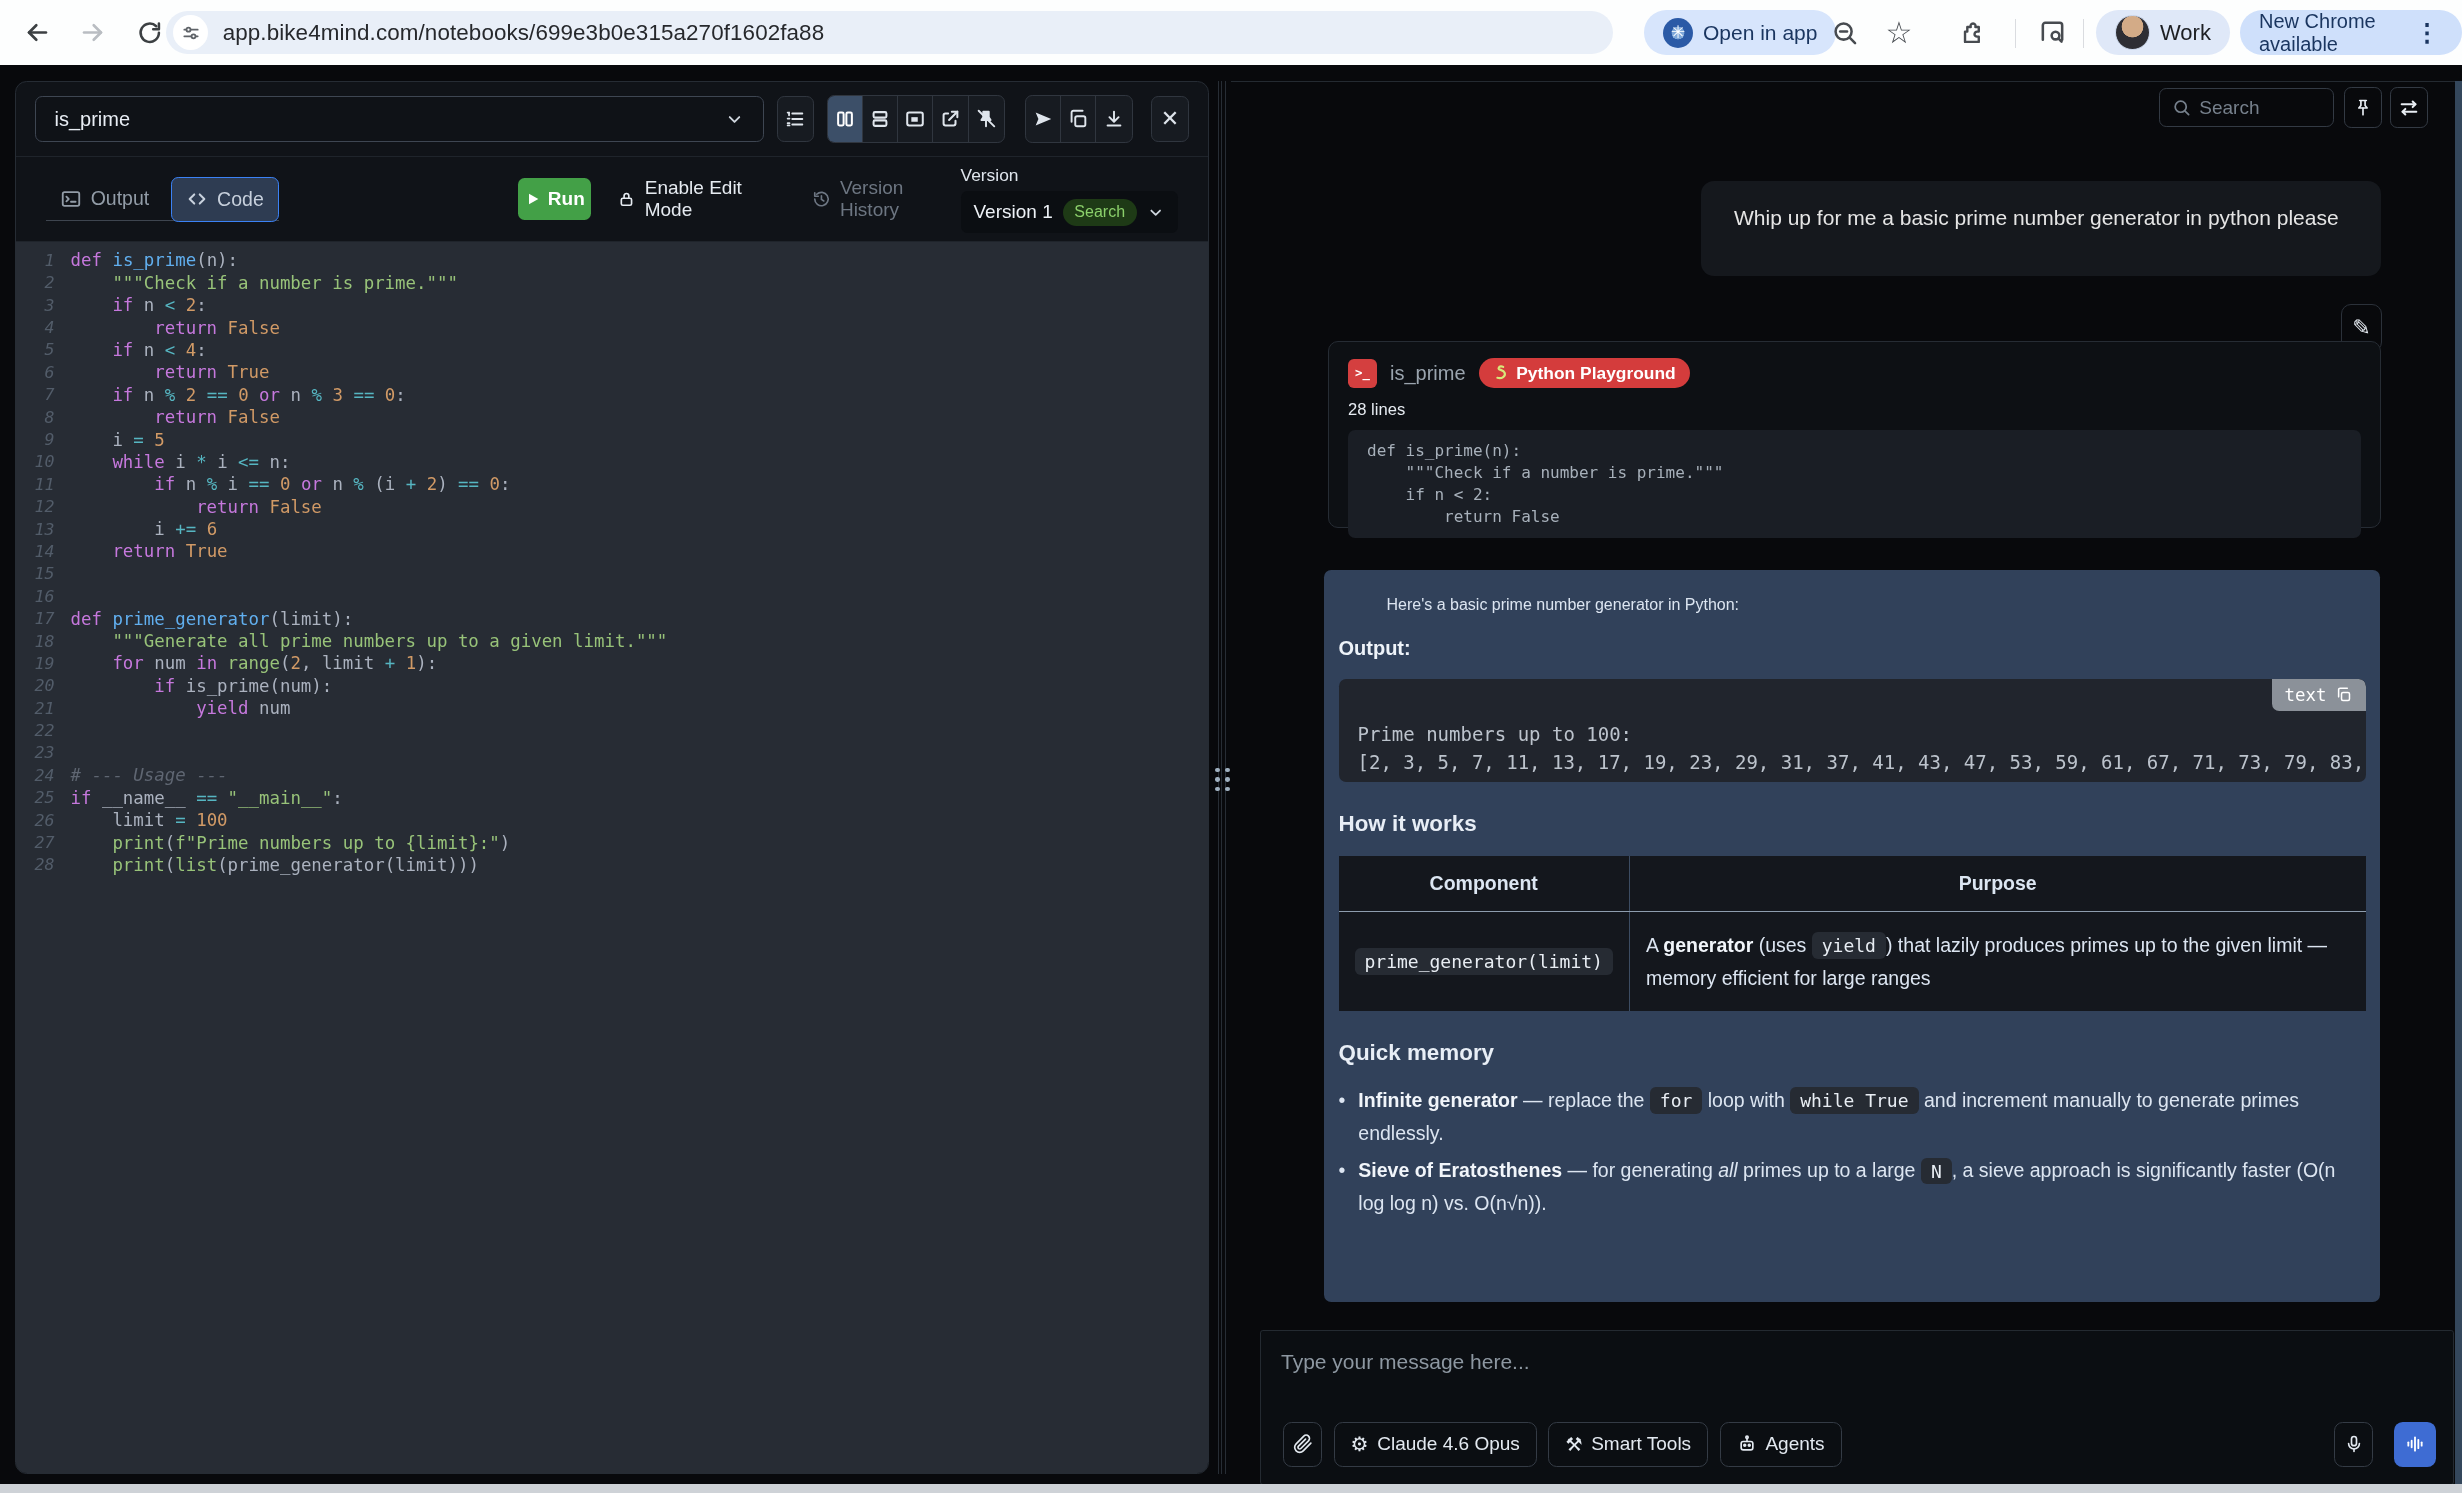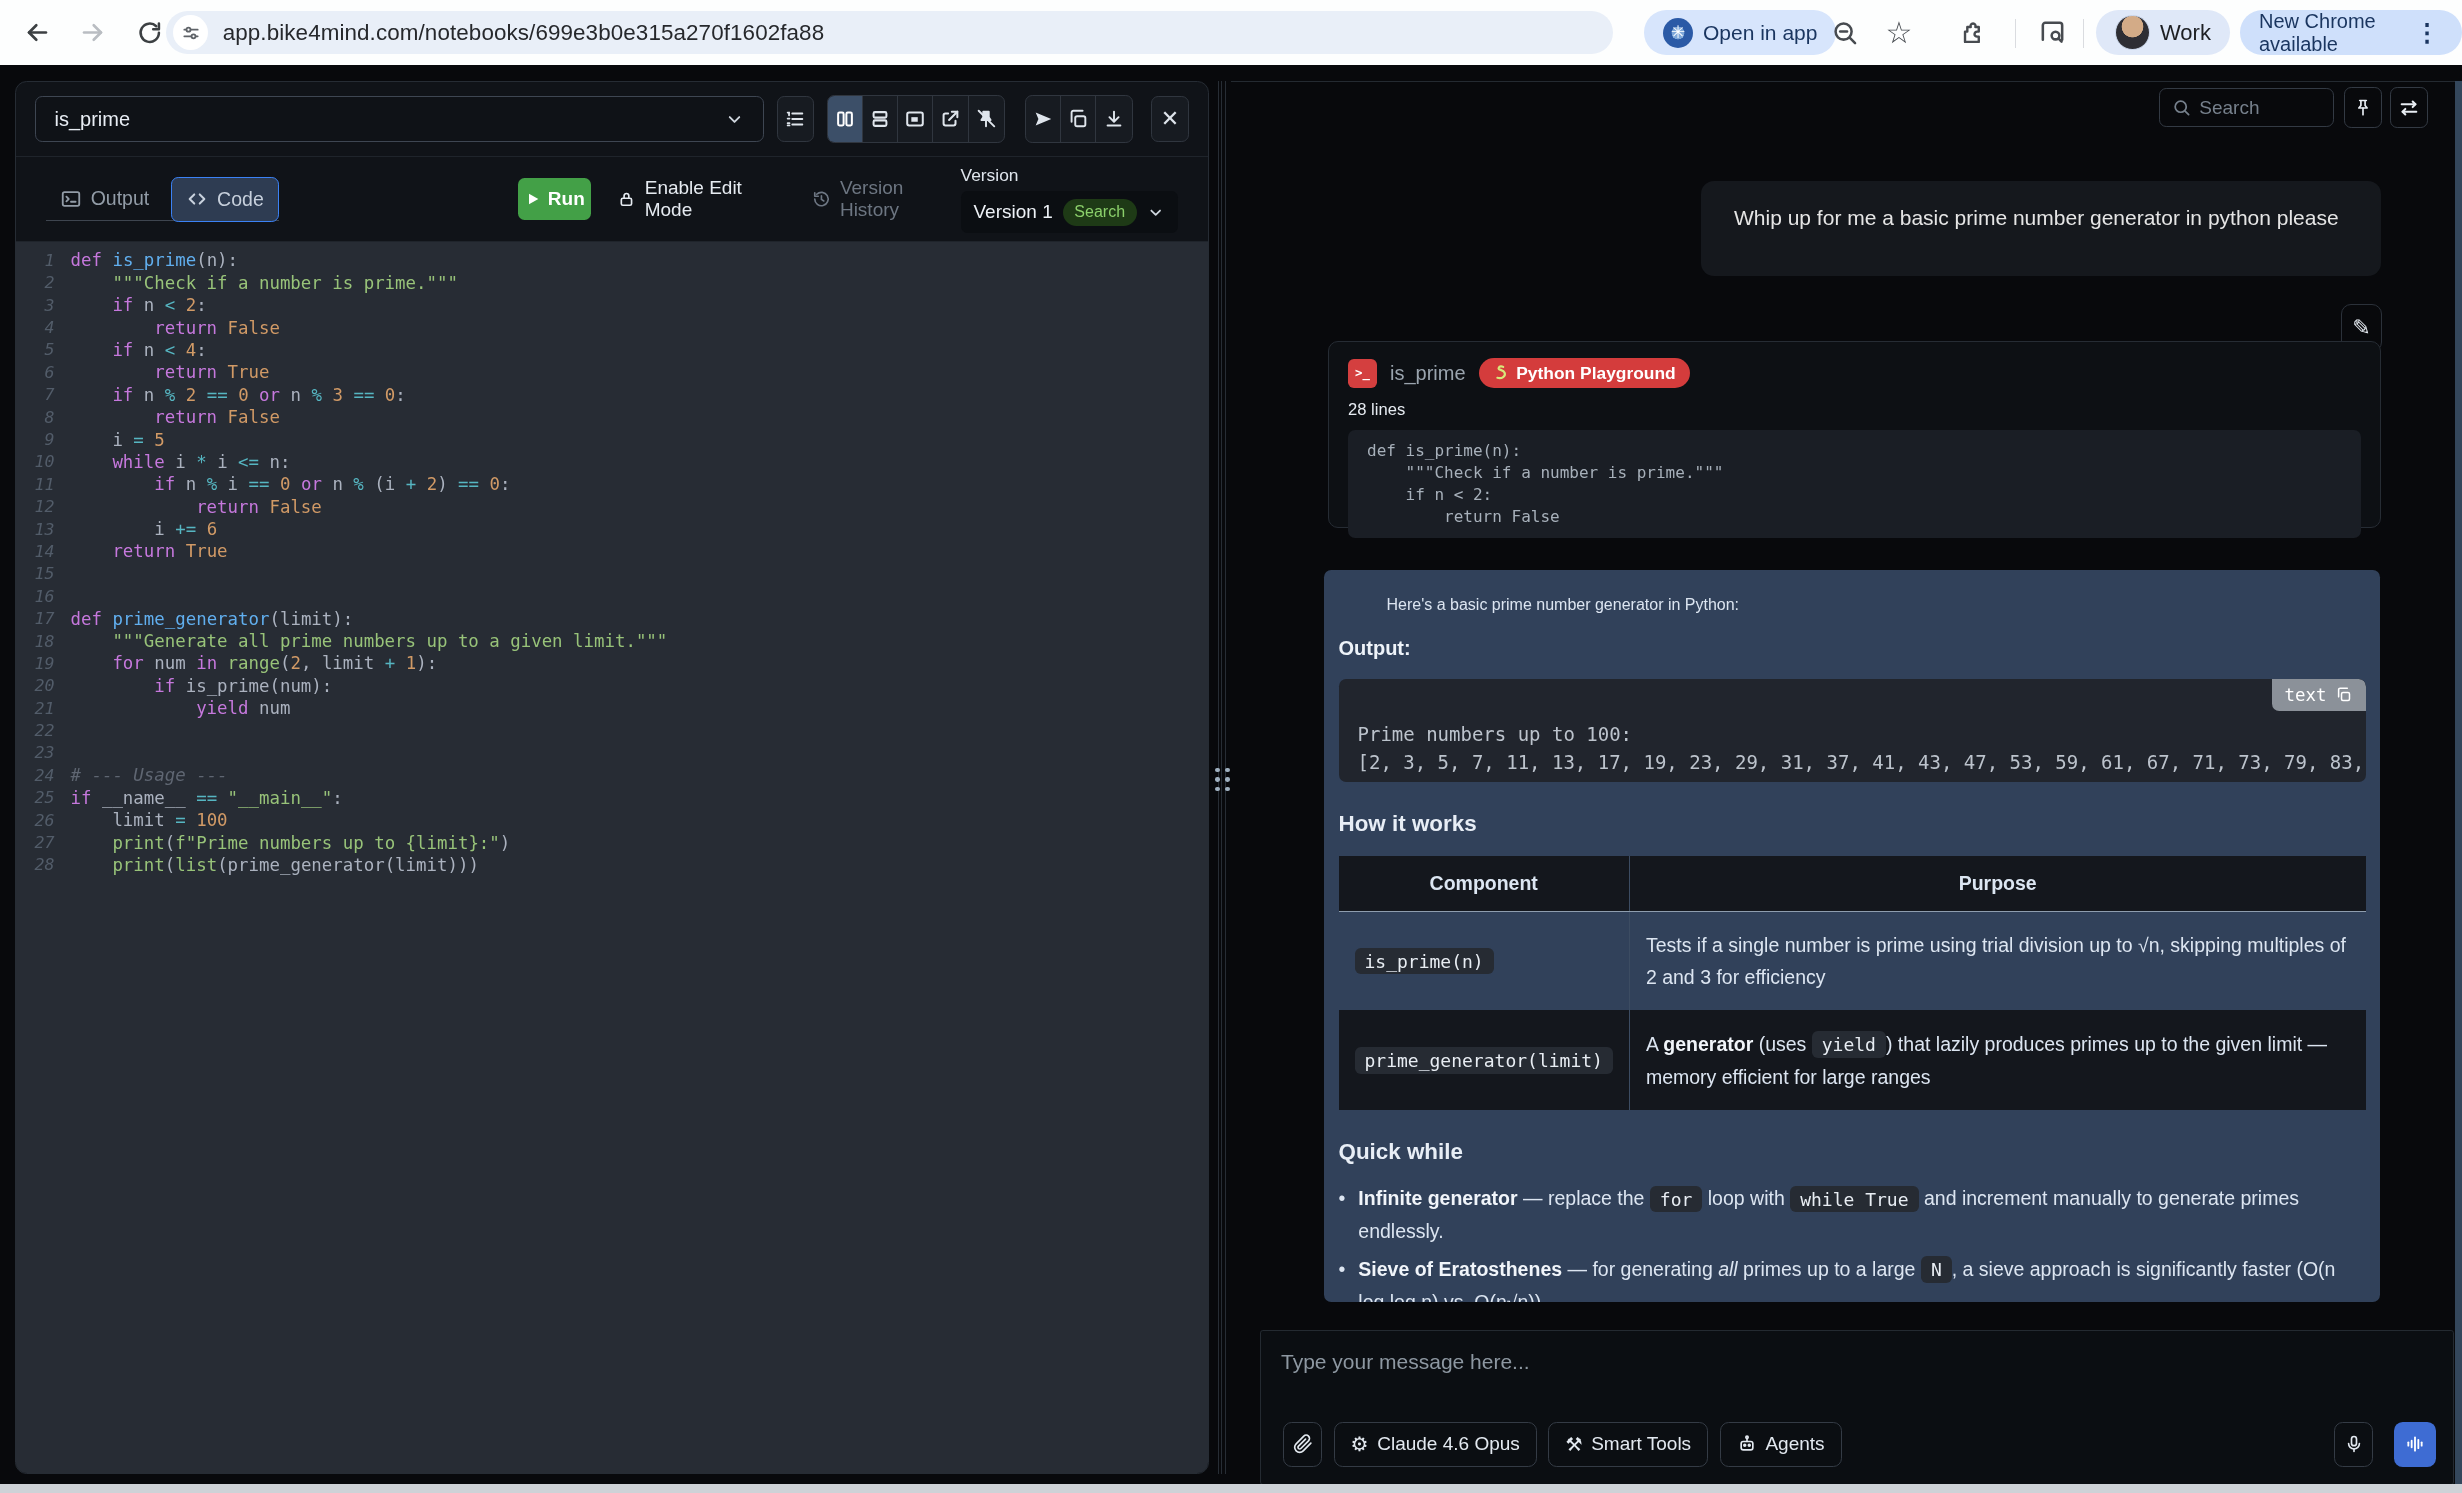--- a/index.html
+++ b/index.html
@@ -436,32 +436,28 @@
     <div class="oline">[2, 3, 5, 7, 11, 13, 17, 19, 23, 29, 31, 37, 41, 43, 47, 53, 59, 61, 67, 71, 73, 79, 83, 8</div>
   </div>
 
   <div class="h-sec">How it works</div>
   <table id="hw-table">
     <tbody>
         <tr>
       <th>Component</th>
       <th>Purpose</th>
     </tr>
-    <tr>
-      <td class="col-comp"><span class="chip">is_prime(n)</span></td>
-      <td style="line-height:32px;"><span>Tests if a single number is prime using trial division up to √n, skipping multiples of 2 and 3 for efficiency</span></td>
-    </tr>
     <tr class="dark">
       <td class="col-comp"><span class="chip">prime_generator(limit)</span></td>
       <td style="line-height:32px;"><span>A </span><span class="b">generator</span><span> (uses </span><code class="chip">yield</code><span>) that lazily produces primes up to the given limit — memory efficient for large ranges</span></td>
     </tr>
   </tbody>
     </table>
 
-  <div class="h-sec">Quick while</div>
+  <div class="h-sec">Quick memory</div>
   <ul id="quick-list">
       <li>
         <span class="marker">•</span>
         <span class="btxt"><span class="b">Infinite generator</span><span> — replace the </span><code class="chip">for</code><span> loop with </span><code class="chip">while True</code><span> and increment manually to generate primes endlessly.</span></span>
       </li>
       <li>
         <span class="marker">•</span>
         <span class="btxt"><span class="b">Sieve of Eratosthenes</span><span> — for generating </span><span class="i">all</span><span> primes up to a large </span><code class="chip">N</code><span>, a sieve approach is significantly faster (O(n log log n) vs. O(n√n)).</span></span>
       </li>
     </ul>

